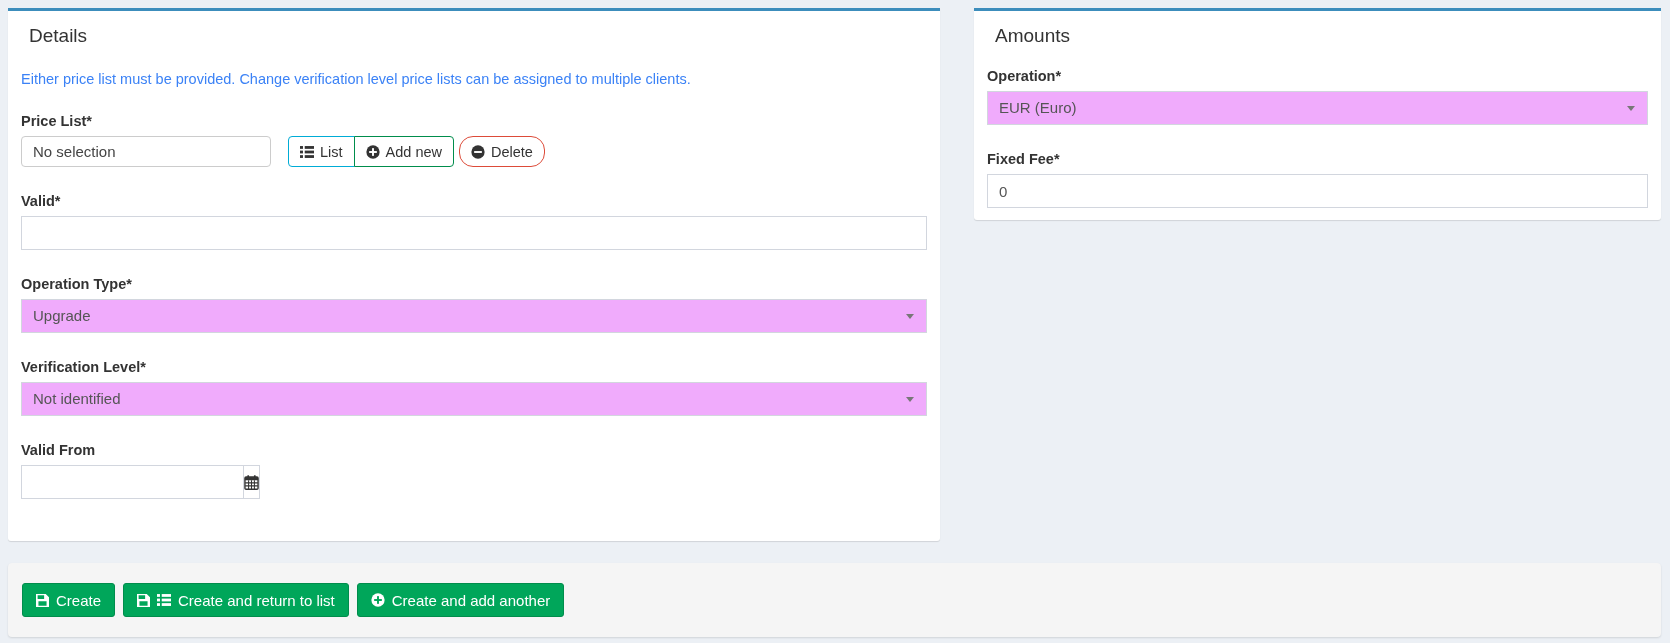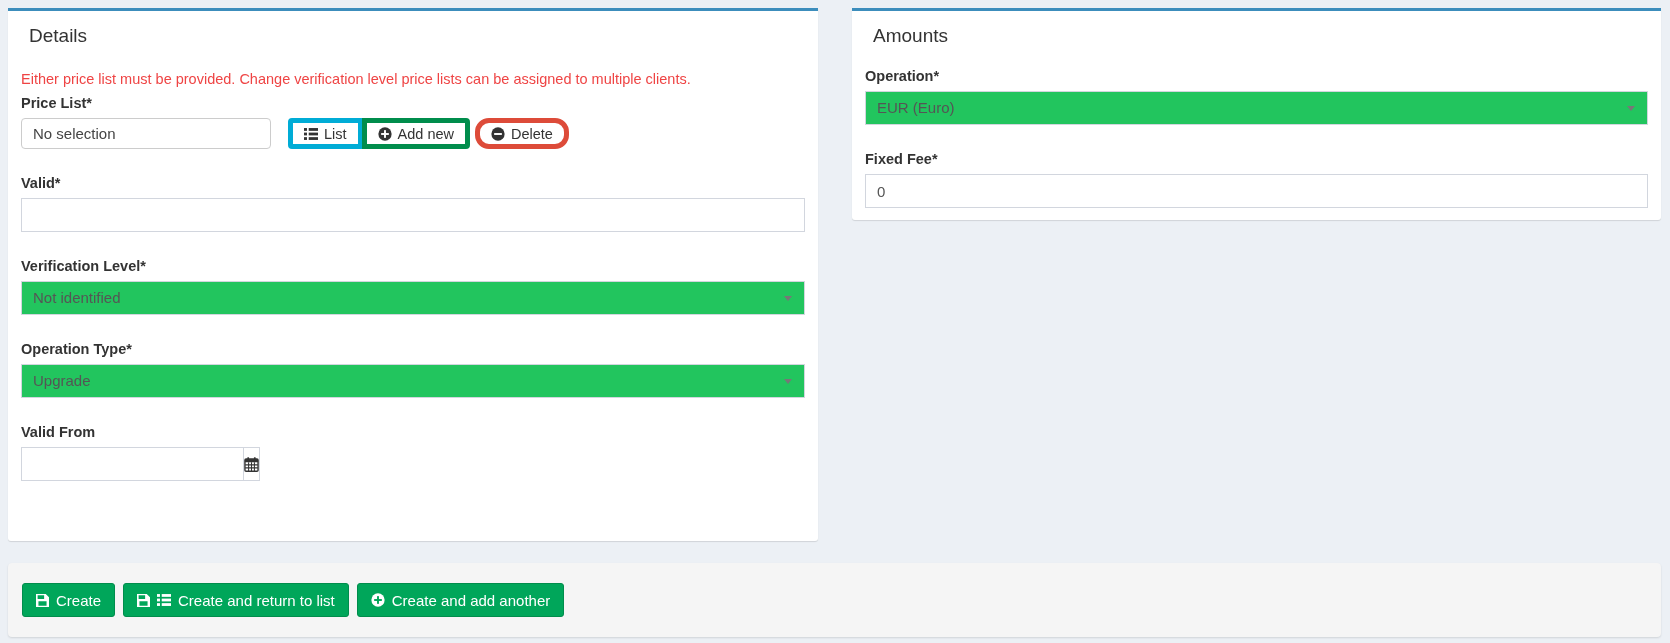--- a/index.html
+++ b/index.html
@@ -13,25 +13,25 @@
   .page { width:1670px; height:643px; padding:8px 9px 0 8px; overflow:hidden; }
   .columns { display:flex; align-items:flex-start; gap:34px; }
 
   .panel {
     background:#fff;
     border-top:3px solid #3c8dbc;
     box-shadow:0 1px 1px rgba(0,0,0,.12);
     border-radius:0 0 3px 3px;
     padding:12px 13px;
   }
-  .panel-details { width:810px; min-height:533px; }
+  .panel-details { width:932px; min-height:533px; }
   .panel-amounts { flex:1; min-height:201px; }
 
   .panel-title { font-size:19px; font-weight:400; color:#333; margin:2px 0 0 8px; }
-  .help-text { margin:24px 0 8px 0; color:#ef4444; }
+  .help-text { margin:24px 0 26px 0; color:#3b82f6; }
 
   .form-group { margin-bottom:26px; }
   .form-group:last-child { margin-bottom:0; }
   .field-label { display:block; font-weight:bold; margin-bottom:7px; color:#333; }
 
   .text-input {
     height:34px; width:100%;
     border:1px solid #d2d6de; border-radius:0;
     padding:6px 11px; font-size:15px; color:#555;
     font-family:"Liberation Sans", sans-serif;
@@ -44,31 +44,31 @@
     width:250px; height:31px;
     border:1px solid #ccc; border-radius:4px;
     padding:5px 11px; font-size:15px; color:#444;
     font-family:"Liberation Sans", sans-serif; background:#fff; outline:none;
     align-self:center;
   }
   .assoc-buttons { display:flex; margin-left:17px; align-items:stretch; }
   .btn-outline {
     display:flex; align-items:center; gap:6px;
     background:#fff; color:#333; font-size:14.5px;
-    padding:5px 11px; border:5px solid #000000; cursor:pointer;
+    padding:5px 11px; border:1px solid #000000; cursor:pointer;
     font-family:"Liberation Sans", sans-serif; height:31px; align-self:center;
   }
   .btn-list   { border-color:#00acd6; border-radius:4px 0 0 4px; }
   .btn-addnew { border-color:#008d4c; border-radius:0 4px 4px 0; margin-left:-1px; }
   .btn-delete { border-color:#dd4b39; border-radius:14px; margin-left:5px; }
 
   
   .select-box {
     position:relative; height:34px; width:100%;
-    border:1px solid #d2d6de; background:#22c55e;
+    border:1px solid #d2d6de; background:#f0abfc;
     padding:7px 30px 6px 11px; font-size:15px; color:#555;
     cursor:pointer; overflow:hidden; white-space:nowrap;
   }
   .select-caret {
     position:absolute; right:12px; top:50%; margin-top:-2px;
     width:0; height:0;
     border-left:4.5px solid transparent; border-right:4.5px solid transparent;
     border-top:5.5px solid #777;
   }
 
@@ -147,31 +147,31 @@
           </div>
         </div>
       </div>
 
       <div class="form-group">
         <label class="field-label">Valid*</label>
         <input class="text-input" type="text" value="" style="">
       </div>
 
       <div class="form-group">
+        <label class="field-label">Operation Type*</label>
+        <div class="select-box">
+          <span>Upgrade</span>
+          <span class="select-caret"></span>
+        </div>
+      </div>
+
+      <div class="form-group">
         <label class="field-label">Verification Level*</label>
         <div class="select-box">
           <span>Not identified</span>
-          <span class="select-caret"></span>
-        </div>
-      </div>
-
-      <div class="form-group">
-        <label class="field-label">Operation Type*</label>
-        <div class="select-box">
-          <span>Upgrade</span>
           <span class="select-caret"></span>
         </div>
       </div>
 
       <div class="form-group">
         <label class="field-label">Valid From</label>
         <div class="date-group">
           <input class="text-input" type="text" value="" style="">
           <div class="date-addon">
             <span class="icon">

